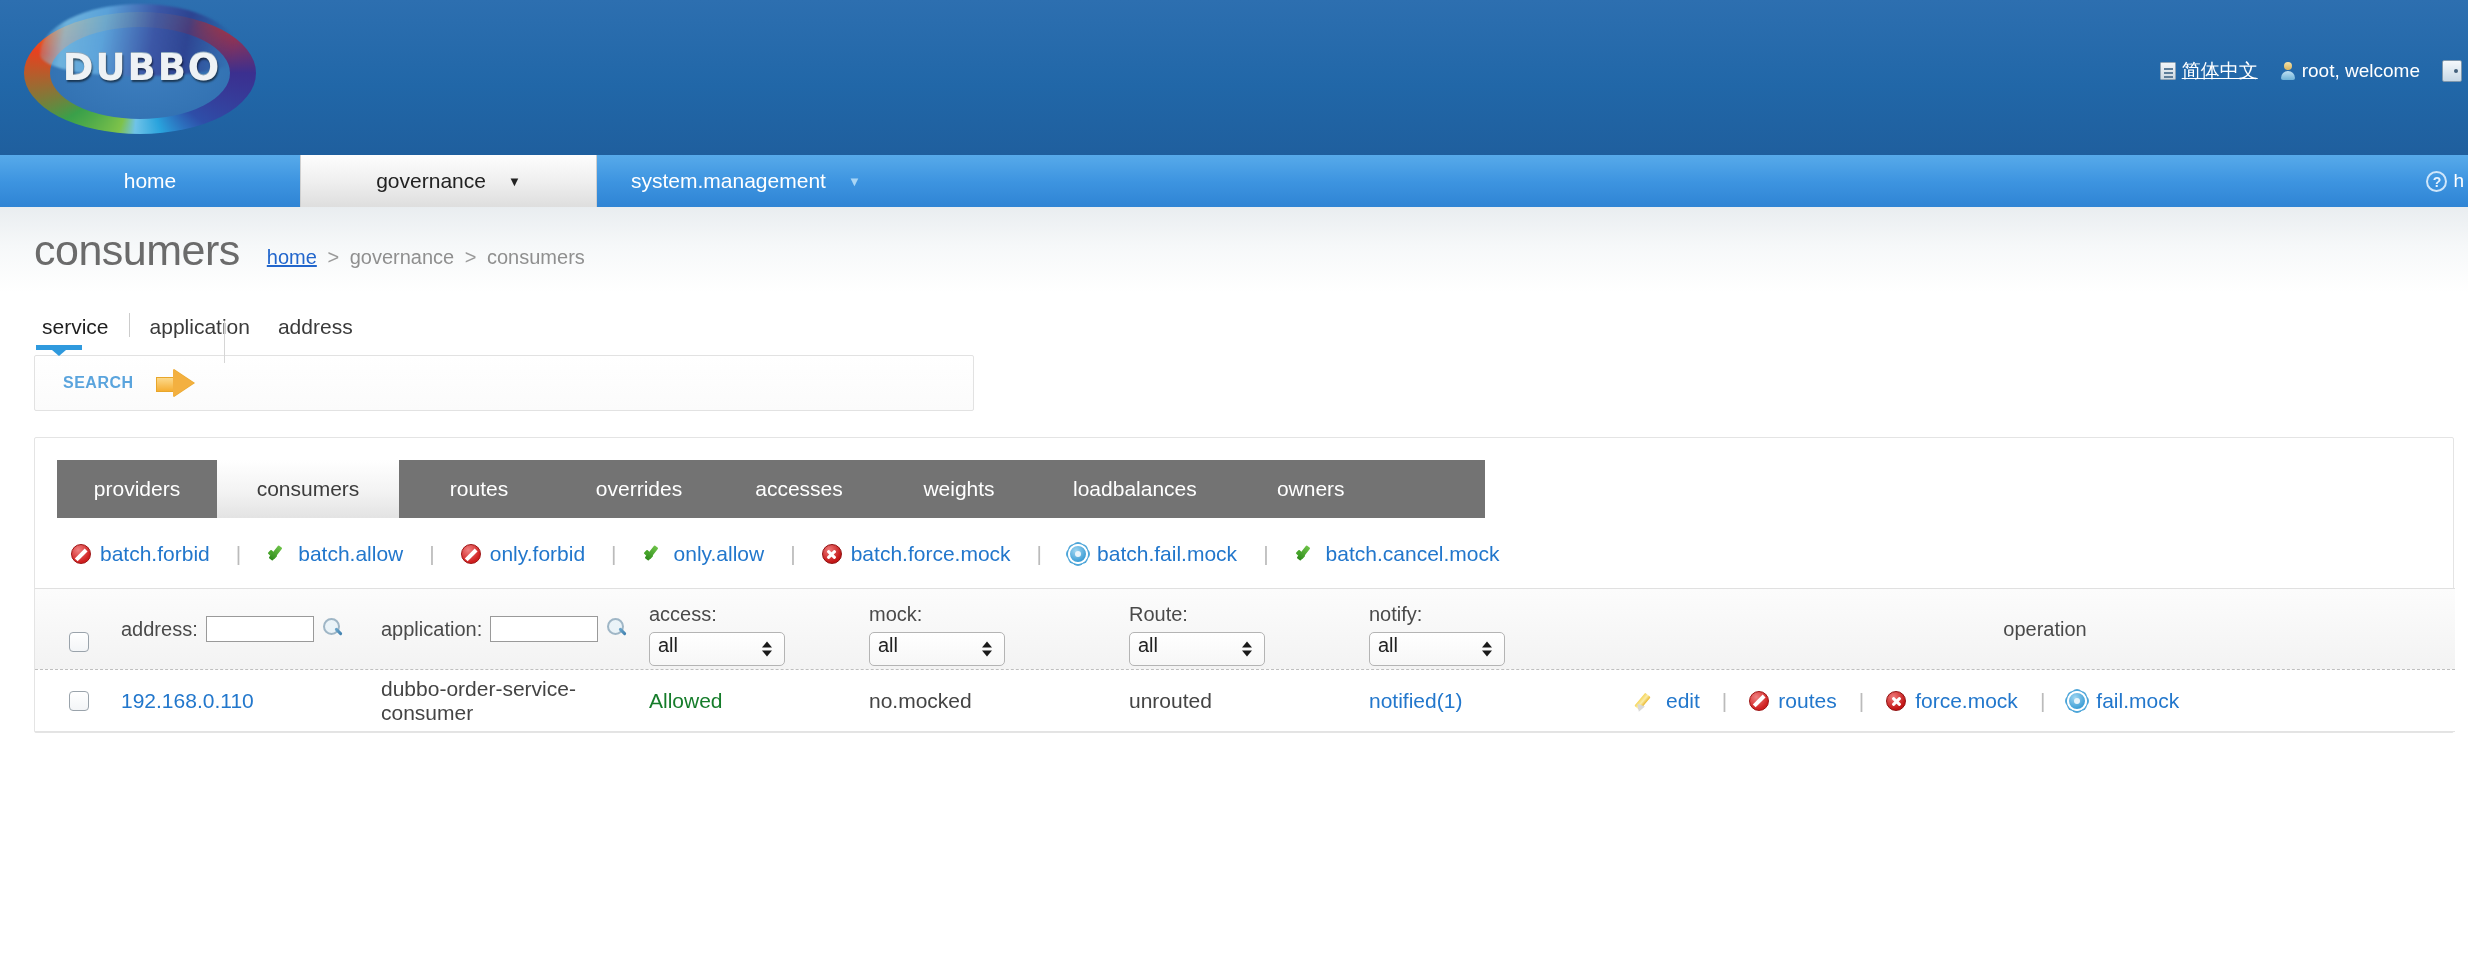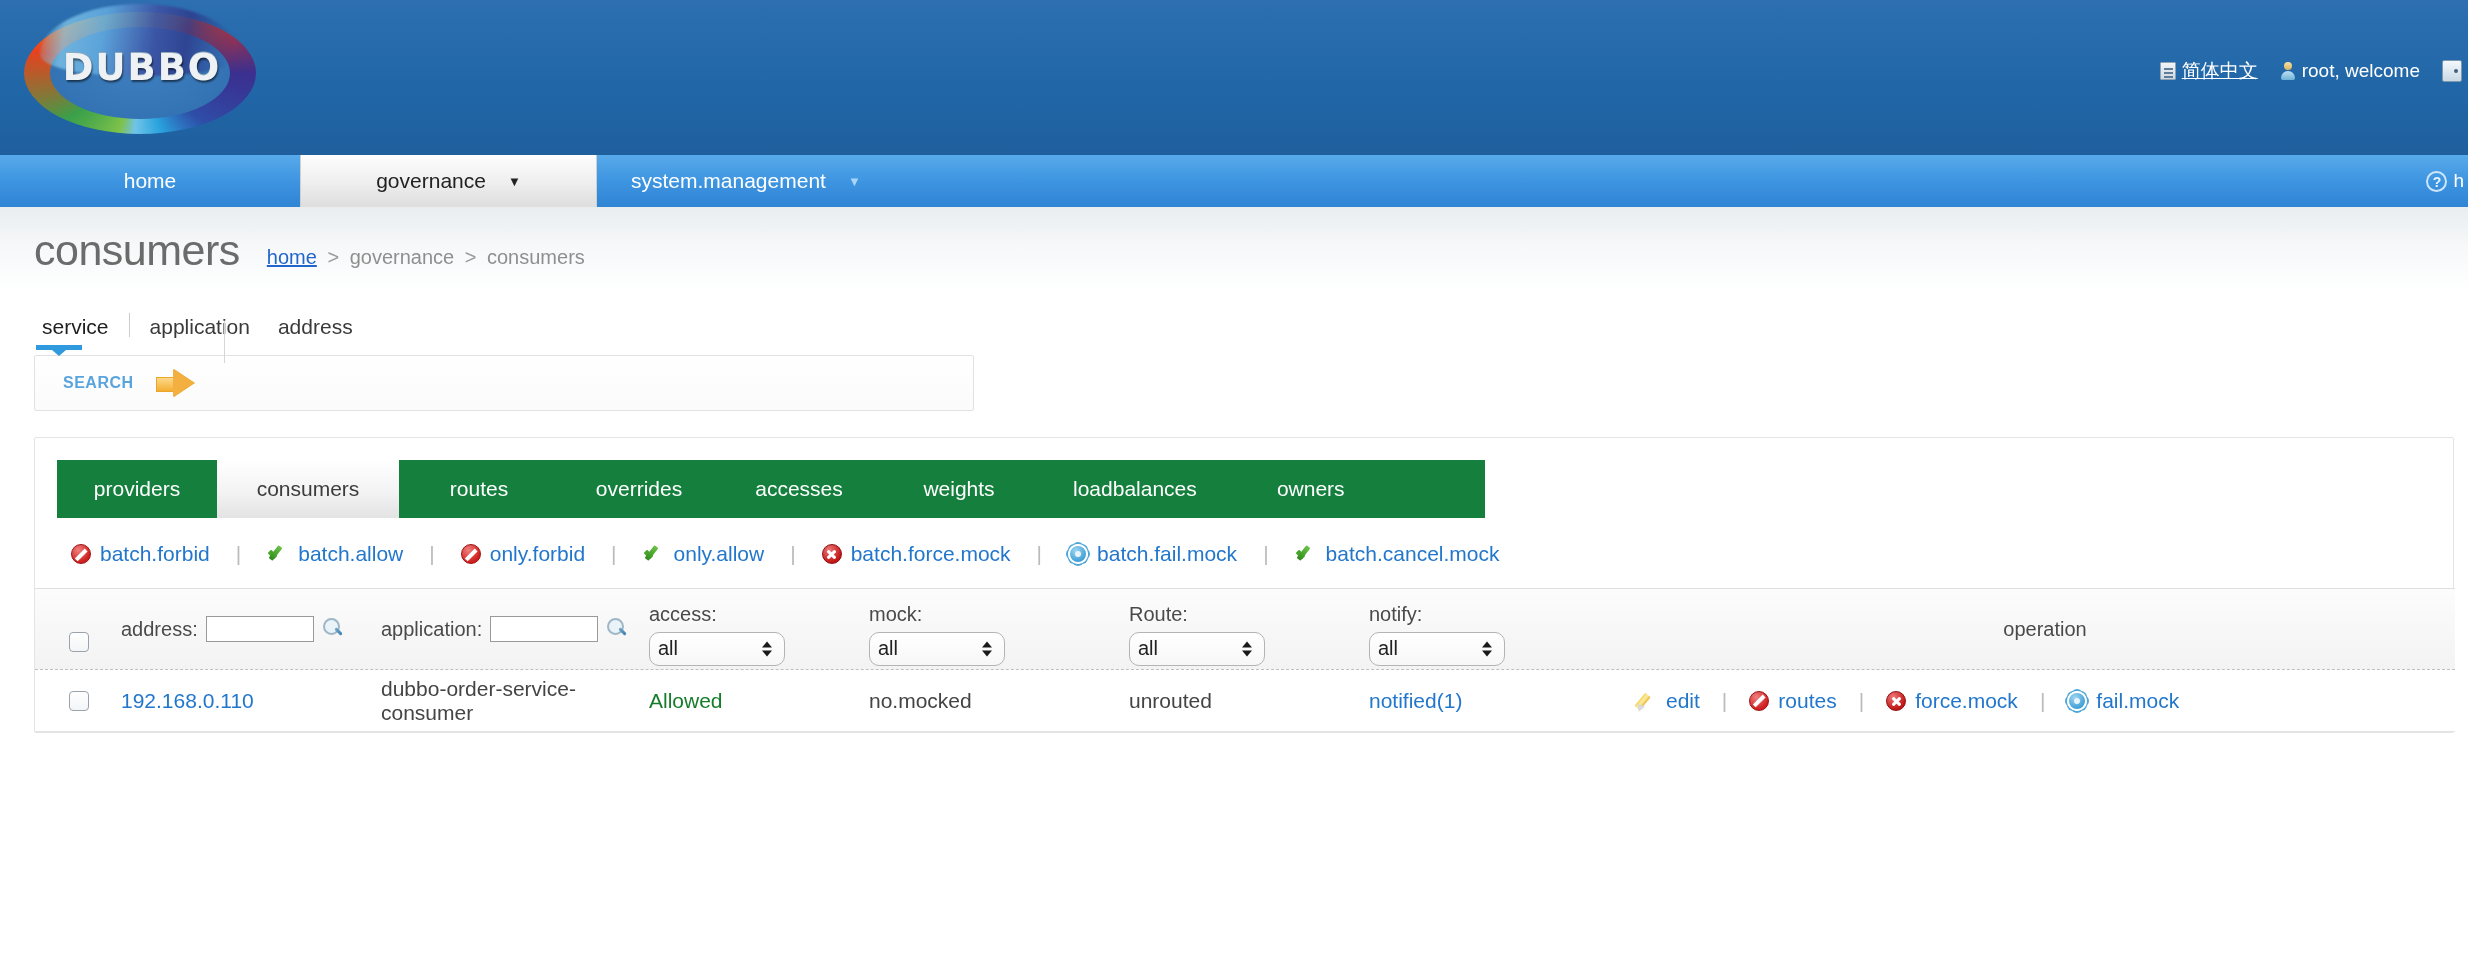--- a/index.html
+++ b/index.html
@@ -291,21 +291,21 @@
     border: 1px solid #e4e4e4;
     border-radius: 2px;
     background: #ffffff;
     padding: 22px 0 0 0;
   }
 
   .tabstrip {
     margin-left: 22px;
     width: 1428px;
     height: 58px;
-    background: #15803d;
+    background: #737373;
     display: flex;
     align-items: stretch;
   }
   .tab {
     display: flex; align-items: center; justify-content: center;
     color: #ffffff;
     font-size: 21px;
     padding: 0 34px;
     min-width: 160px;
     white-space: nowrap;
@@ -453,24 +453,24 @@
     width: 20px; height: 20px;
     border: 1px solid #9aa3ab;
     border-radius: 4px;
     background: linear-gradient(to bottom,#ffffff,#f3f5f7);
     cursor: pointer;
   }
 
   .sel-box {
     width: 136px; height: 34px;
     border: 1px solid #b4b4b4;
-    border-radius: 10px;
+    border-radius: 5px;
     background: linear-gradient(to bottom,#ffffff,#f7f7f7);
-    display: flex; align-items: center;
-    padding: 16px 8px;
+    display: flex; align-items: flex-start;
+    padding: 1px 8px;
     font-size: 20px; color: #222222;
     position: relative;
     cursor: pointer;
   }
   .sel-box .spin {
     position:absolute; right: 12px; top: 50%;
     transform: translateY(-50%);
     display:flex; flex-direction:column; gap:3px; line-height:0;
   }
   .spin i { display:block; width:0; height:0; }

